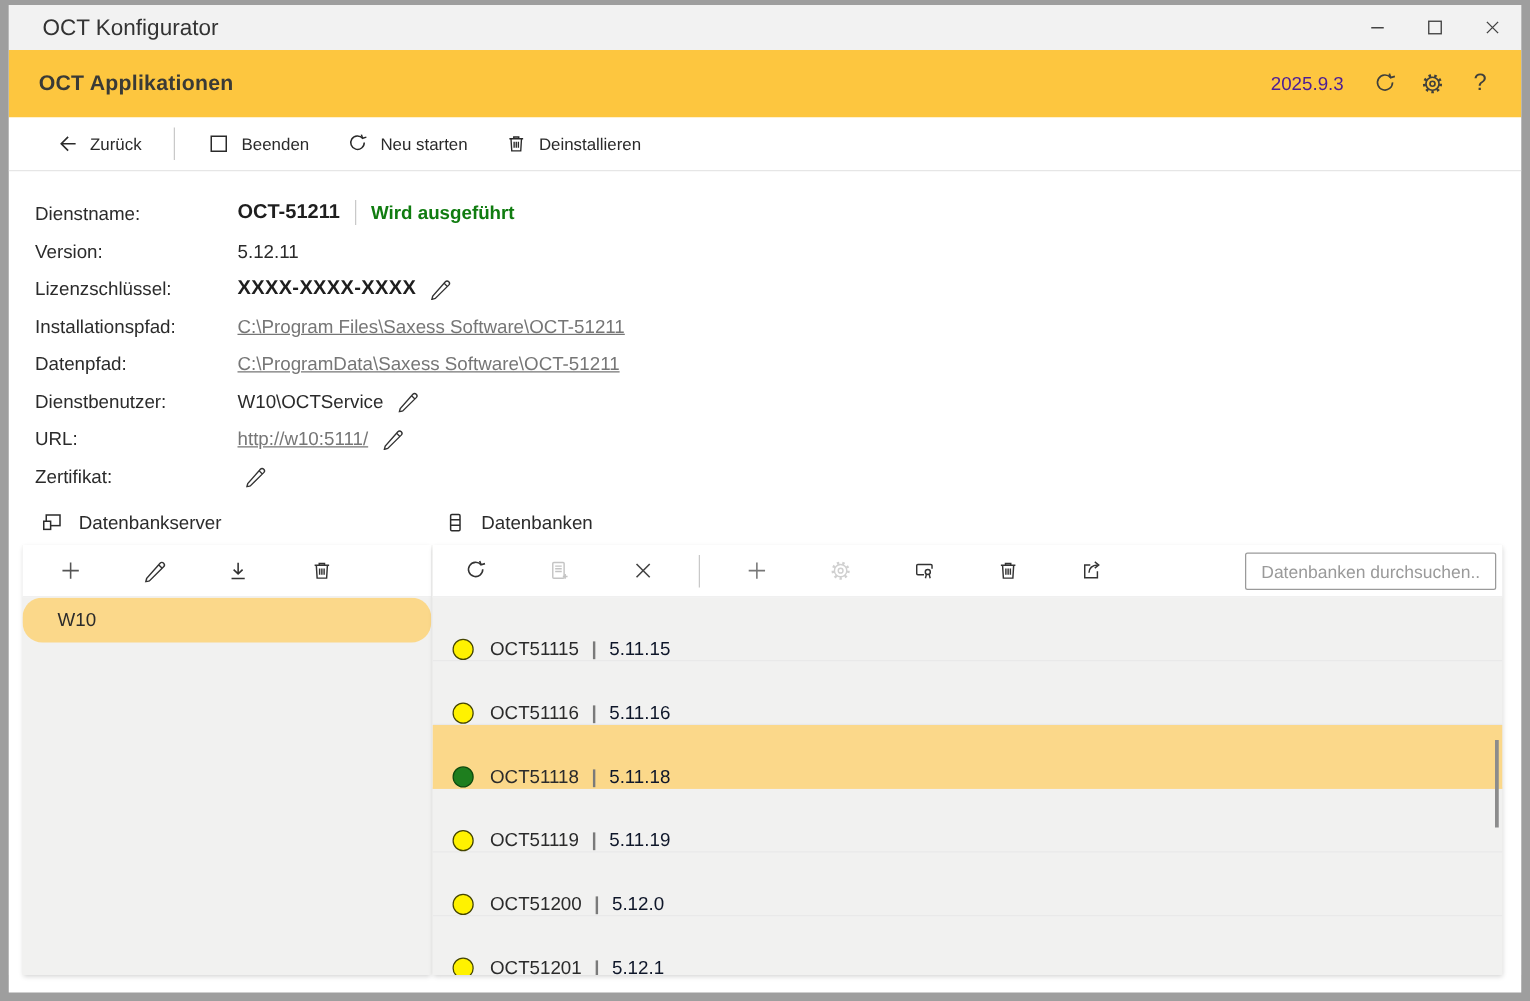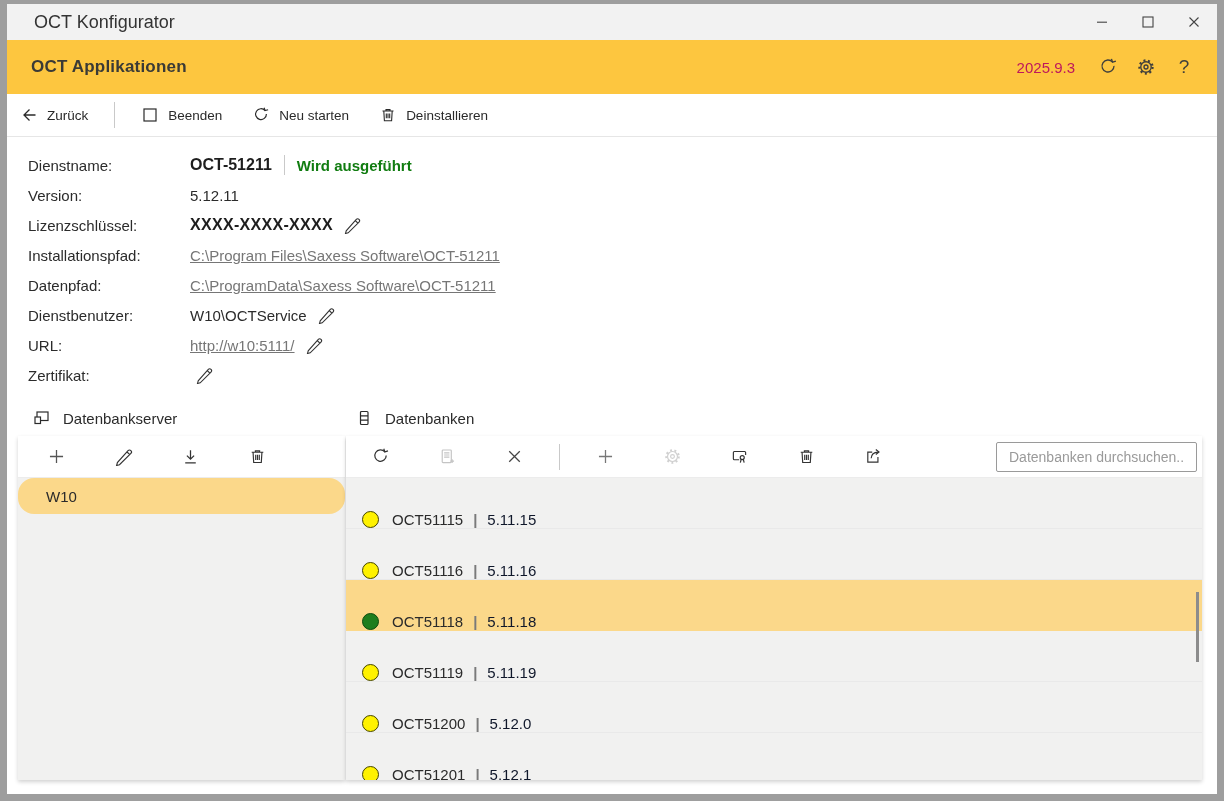--- a/index.html
+++ b/index.html
@@ -14,33 +14,33 @@
   
   .titlebar{height:36px; background:#F2F2F2; display:flex; align-items:center;}
   .titlebar .title{padding-left:27px; font-size:18px; color:#333;}
   .win-controls{margin-left:auto; display:flex; height:100%;}
   .win-btn{width:46px; height:100%; display:flex; align-items:center; justify-content:center; background:transparent; border:none; cursor:pointer;}
 
   
   .app-header{height:54px; background:var(--yellow); display:flex; align-items:center; padding:0 14px 0 24px;}
   .app-header .app-title{font-size:17px; font-weight:700; color:#3A3A36; letter-spacing:.2px;}
   .app-header .right{margin-left:auto; display:flex; align-items:center;}
-  .app-header .version{font-size:15px; color:#be185d; margin-right:14px;}
+  .app-header .version{font-size:15px; color:#4c1d95; margin-right:14px;}
   .hdr-btn{width:38px; height:38px; display:flex; align-items:center; justify-content:center; background:transparent; border:none; cursor:pointer;}
   .hdr-btn .qmark{font-size:19px; color:#3F3F3C; font-weight:400;}
 
   
-  .cmdbar{height:43px; background:#fff; border-bottom:1px solid var(--hair); display:flex; align-items:center; padding-left:13px; font-size:13.5px;}
+  .cmdbar{height:43px; background:#fff; border-bottom:1px solid var(--hair); display:flex; align-items:center; padding-left:38px; font-size:13.5px;}
   .cmd-item{display:flex; align-items:center; gap:9px; background:none; border:none; font-size:13.5px; color:#2a2a2a; cursor:pointer; font-family:inherit;}
   .cmd-sep{width:1px; height:26px; background:#c9c9c9; margin:0 26px 0 26px;}
   .cmd-item + .cmd-item{margin-left:30px;}
 
   
   .details{padding:13px 0 0 21px; height:263px;}
-  .drow{height:30px; display:flex; align-items:center; font-size:15px;}
+  .drow{height:30px; display:flex; align-items:flex-end; font-size:15px;}
   .dlabel{width:162px; color:#2b2b2b;}
   .dvalue{display:flex; align-items:center;}
   .service-name{font-size:16px; font-weight:600; color:#1e1e1e;}
   .vsep{width:1px; height:20px; background:#c9c9c9; margin:0 12px;}
   .status{font-size:15px; font-weight:700; color:var(--green);}
   a.pathlink{color:var(--link); text-decoration:underline; font-size:15px;}
   .license{font-size:16px; font-weight:700; color:#1e1e1e; letter-spacing:.3px;}
   .pencil-btn{background:none; border:none; cursor:pointer; margin-left:10px; display:flex; align-items:center;}
 
   

